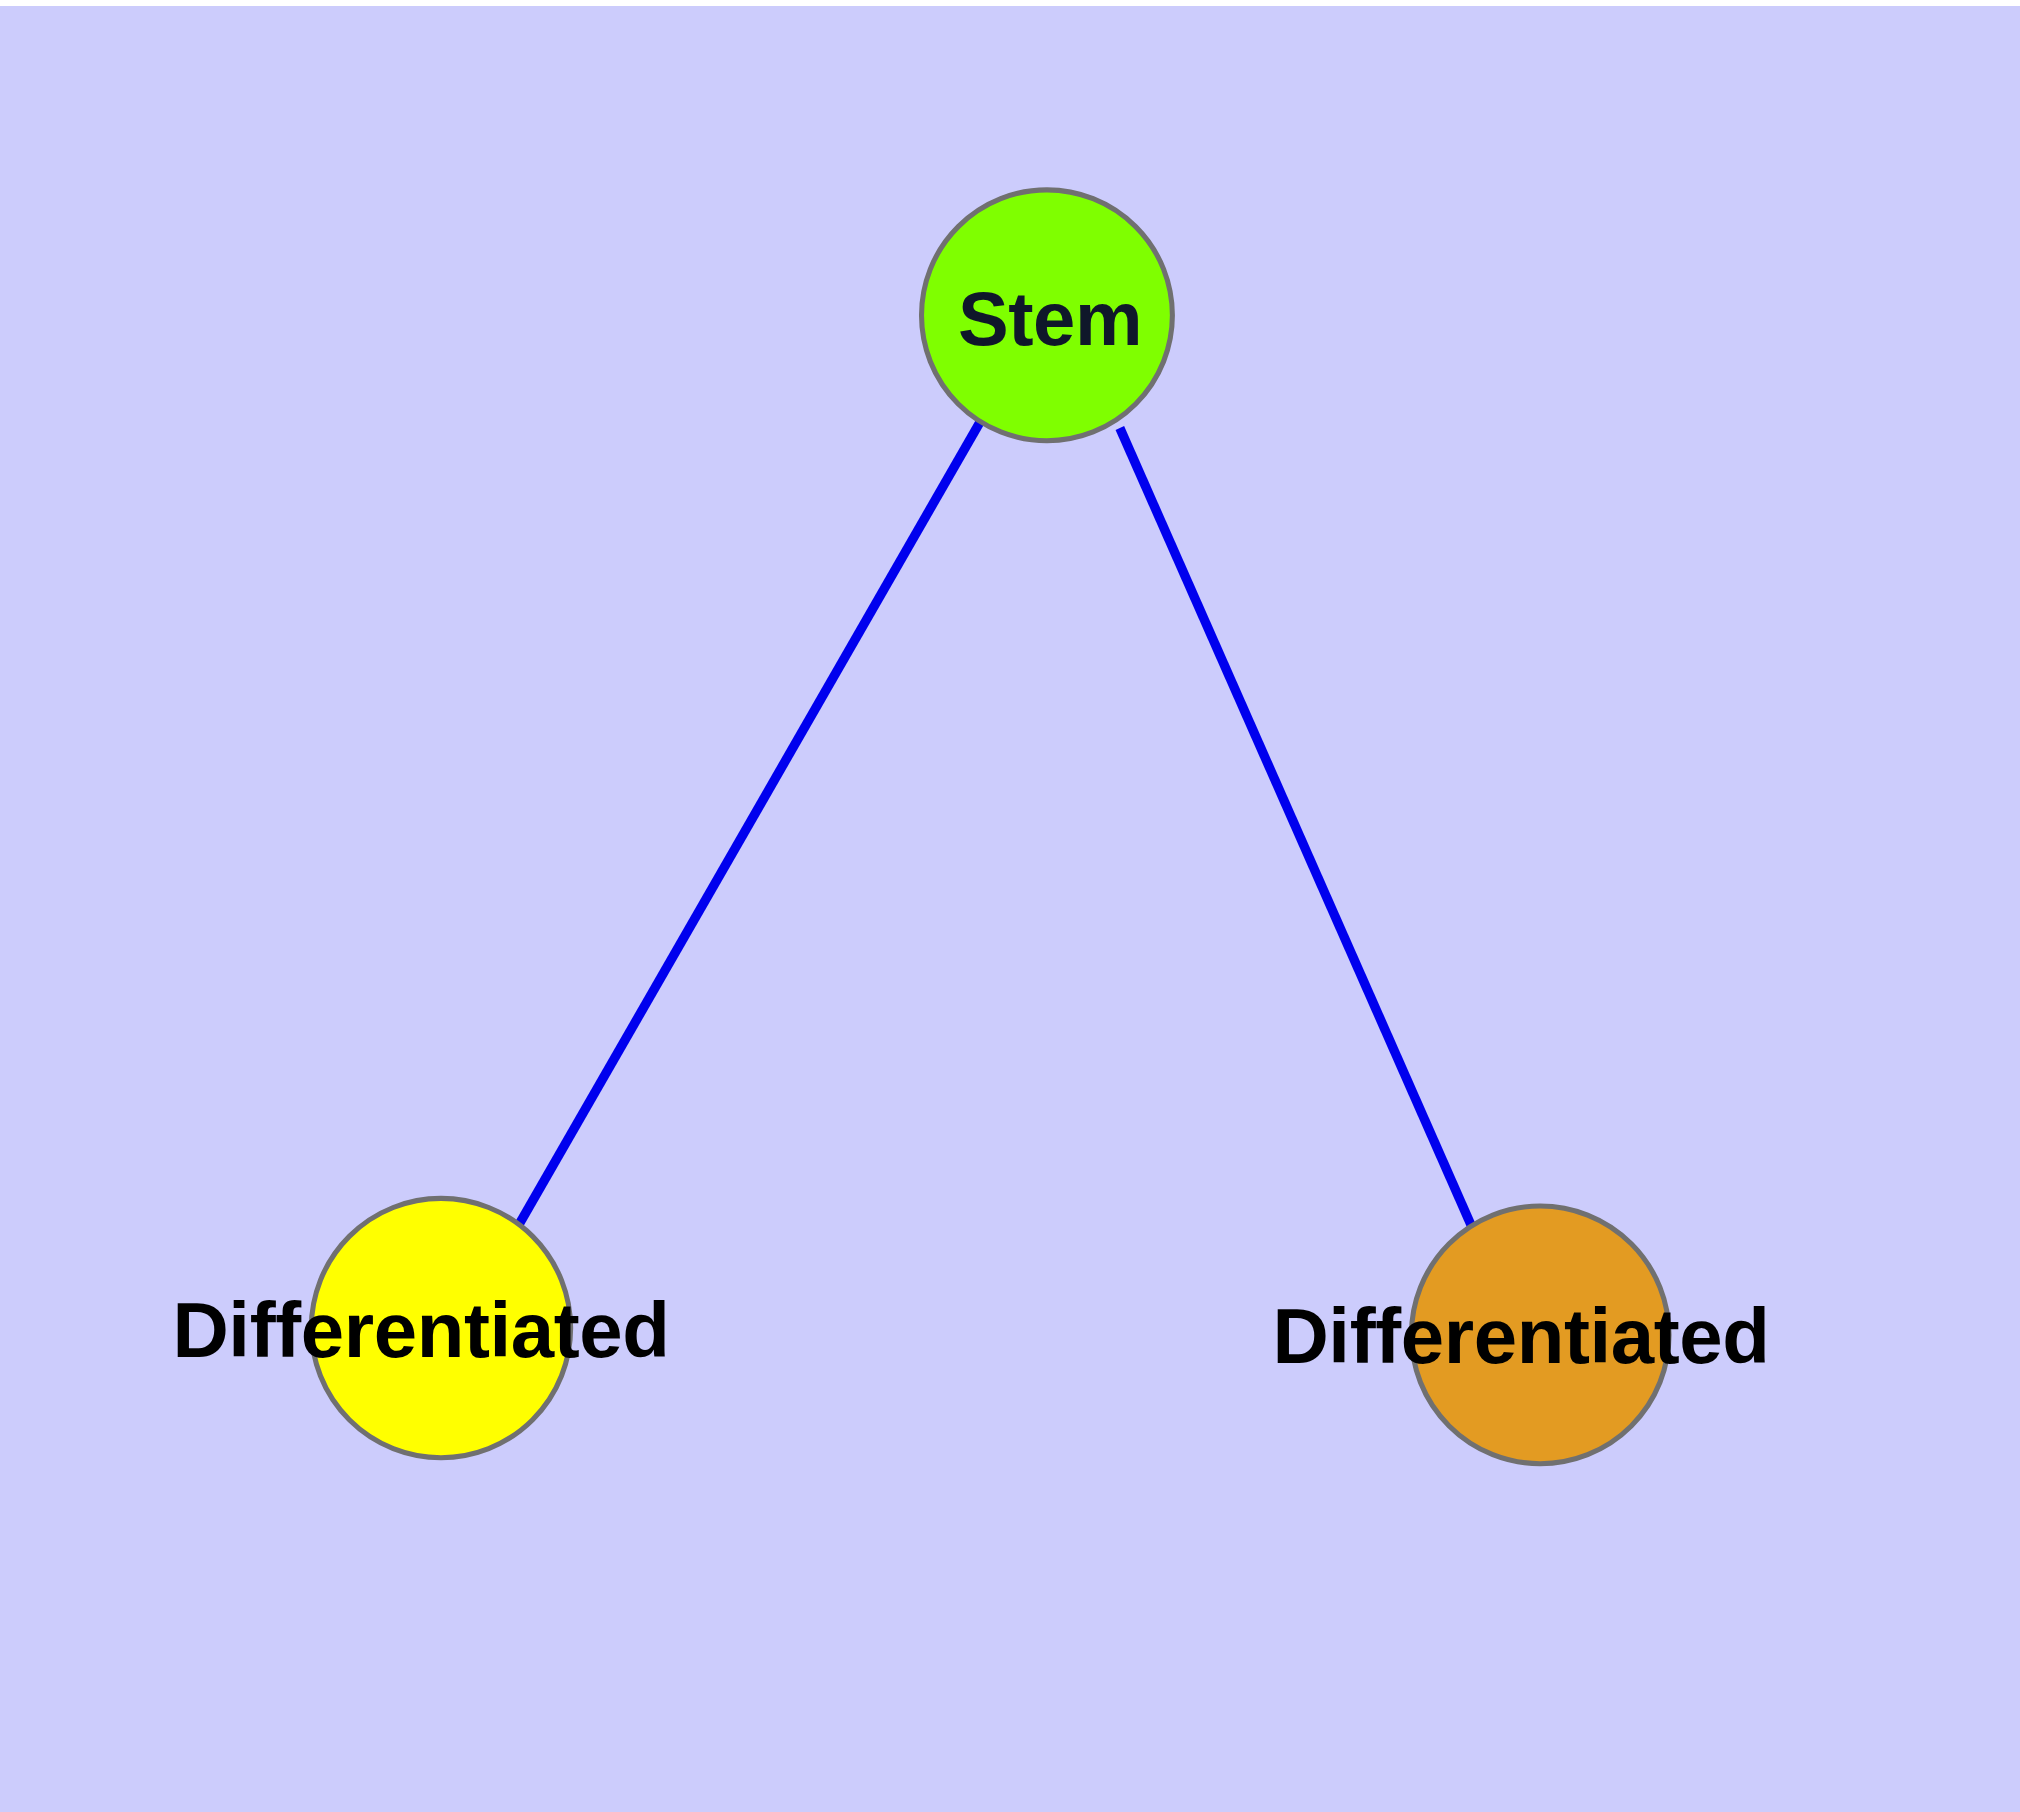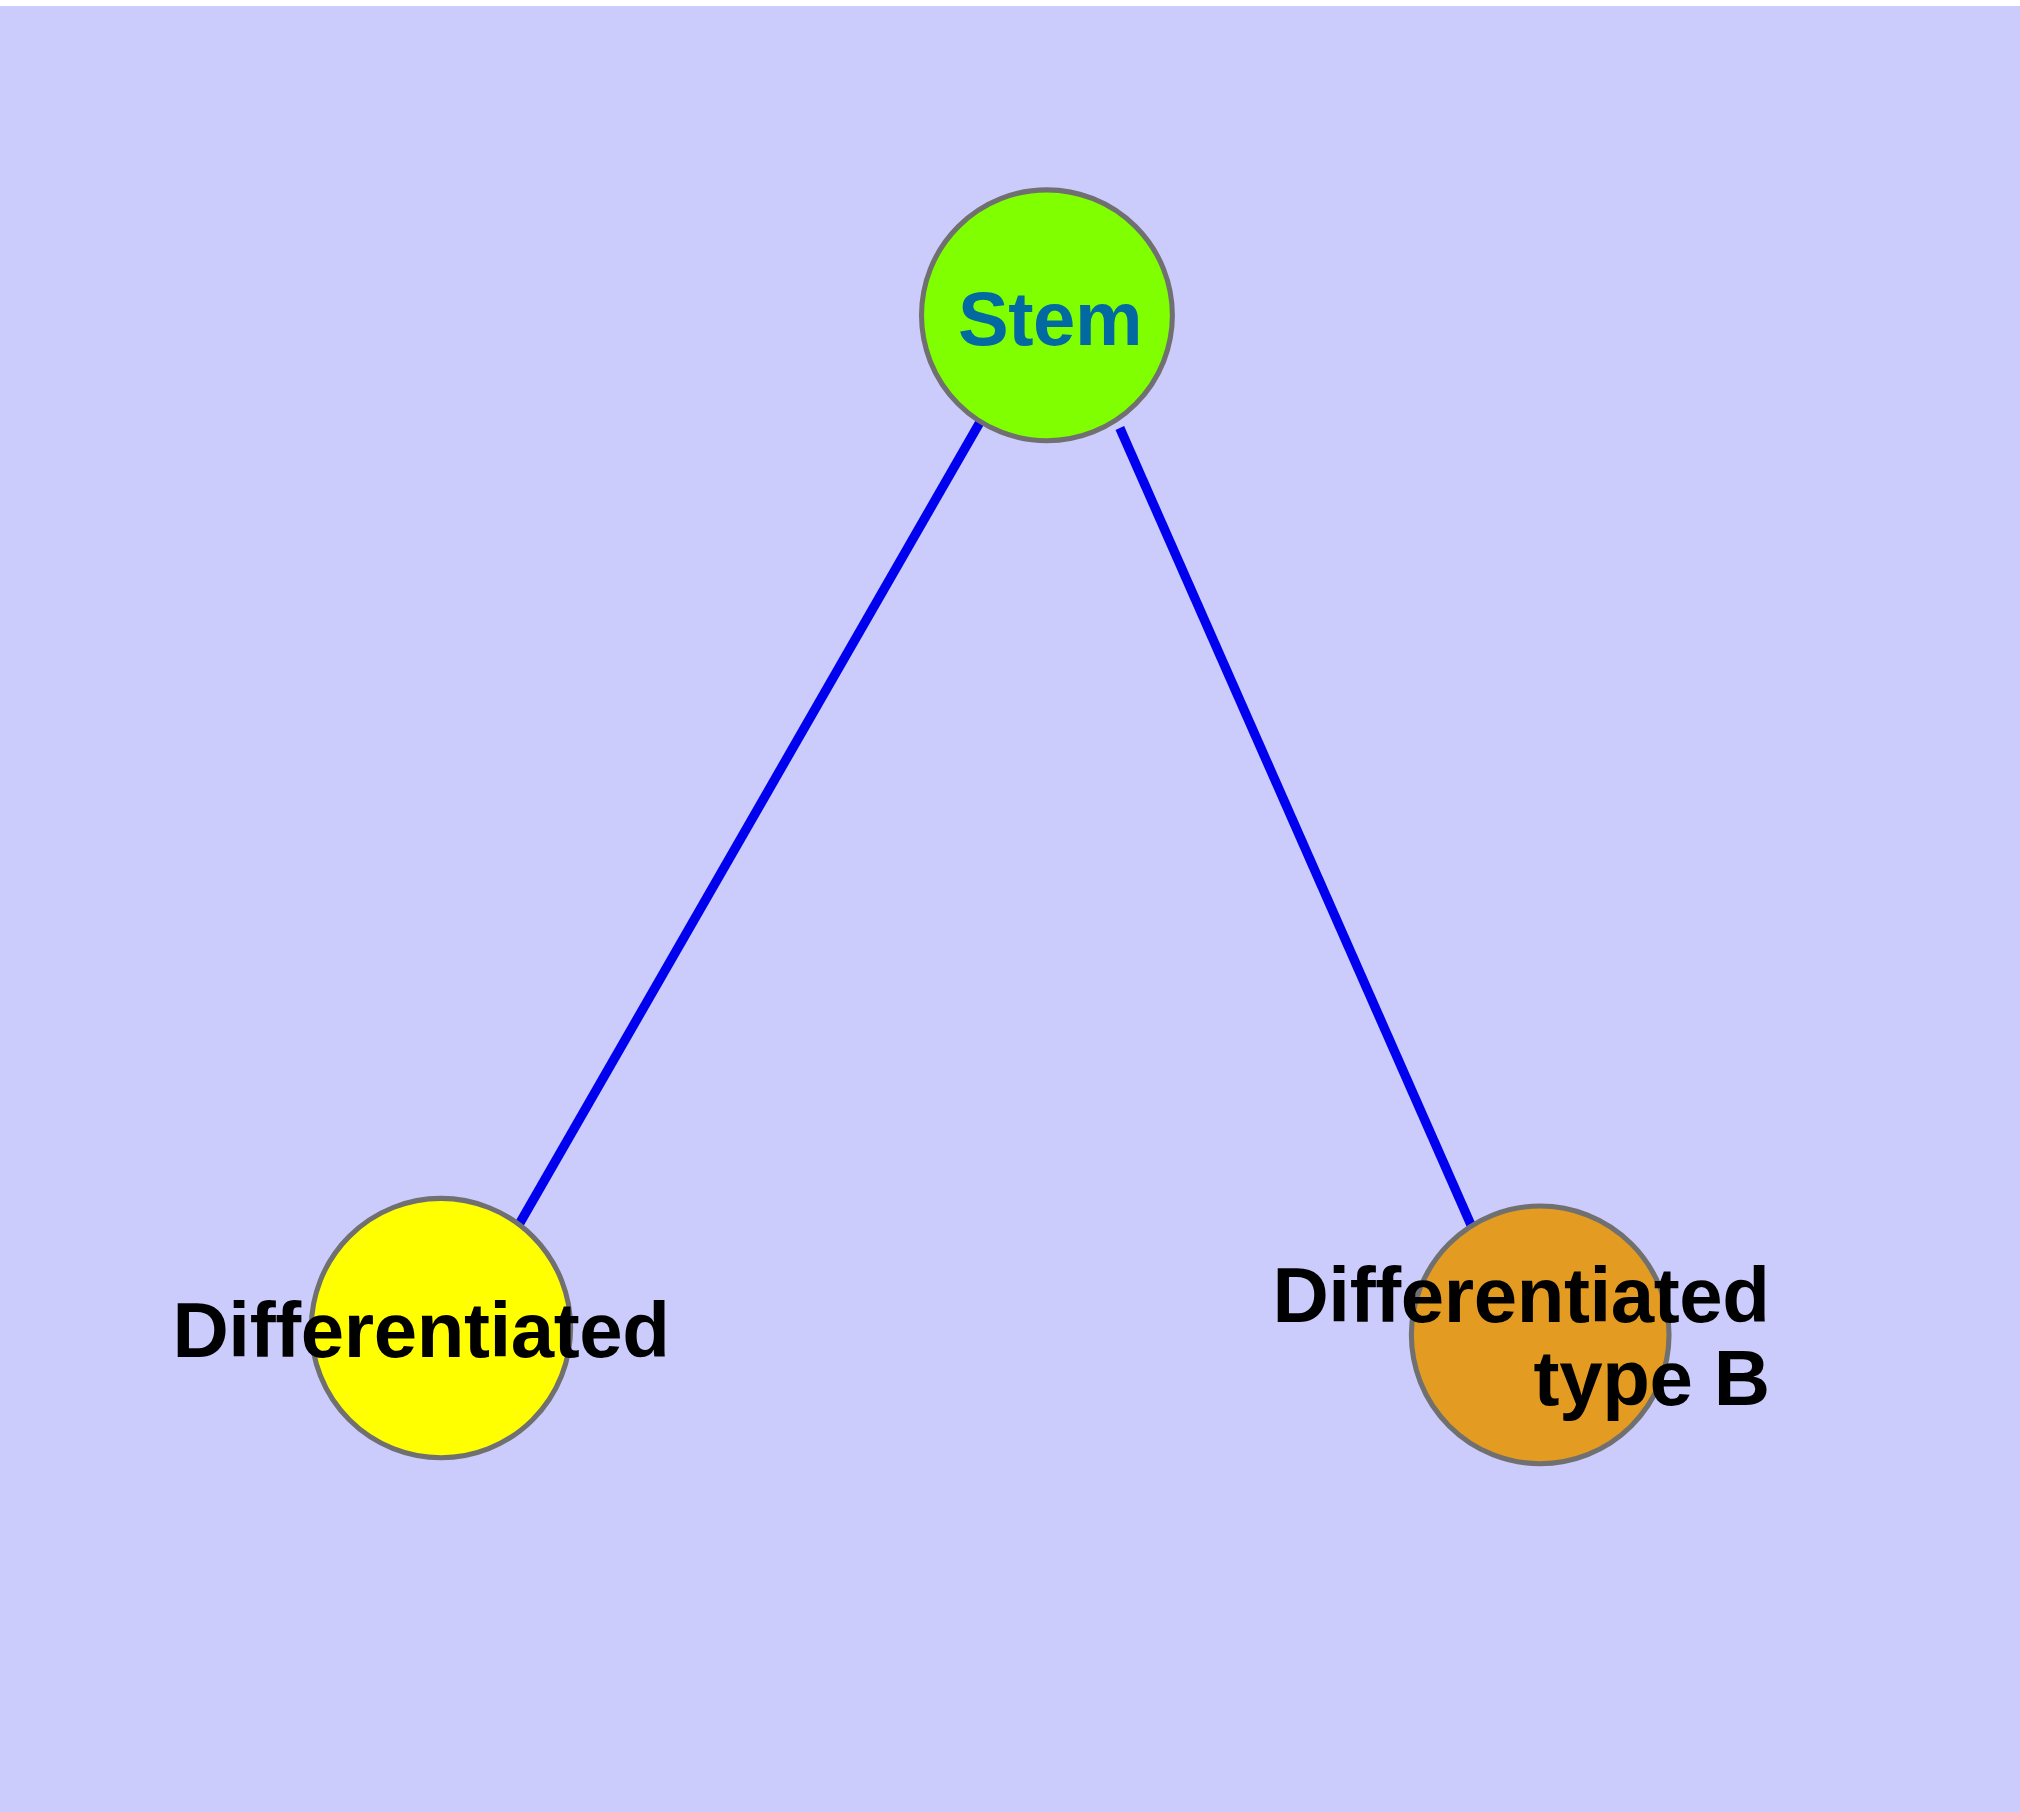--- a/index.html
+++ b/index.html
@@ -60,19 +60,19 @@
         <line x1="1321" y1="505" x2="1737" y2="1449" stroke="#0000ee" stroke-width="11" stroke-linecap="butt"></line>
       </g>
     <g id="nodes-group">
         <circle cx="1235" cy="372" r="148" fill="#7fff00" stroke="#707070" stroke-width="6"></circle>
         <circle cx="520" cy="1567" r="153" fill="#ffff00" stroke="#707070" stroke-width="6"></circle>
         <circle cx="1817" cy="1575" r="152" fill="#e39b22" stroke="#707070" stroke-width="6"></circle>
       </g>
   </svg>
 
   <div id="labels-layer">
-      <div class="node-label" style="left: 1050px; top: 319px; color: #0369a1;"><div>Stem</div></div>
+      <div class="node-label" style="left: 1050px; top: 319px; color: #0f172a;"><div>Stem</div></div>
       <div class="node-label two-line" style="left: 421px; top: 1331px; color: rgb(0, 0, 0);"><div>Differentiated</div></div>
-      <div class="node-label two-line" style="left: 1521px; top: 1337px; color: rgb(0, 0, 0);"><div>Differentiated</div><div>type B</div></div>
+      <div class="node-label two-line" style="left: 1521px; top: 1337px; color: rgb(0, 0, 0);"><div>Differentiated</div></div>
     </div>
 
 </div>
 
 
 </body></html>

